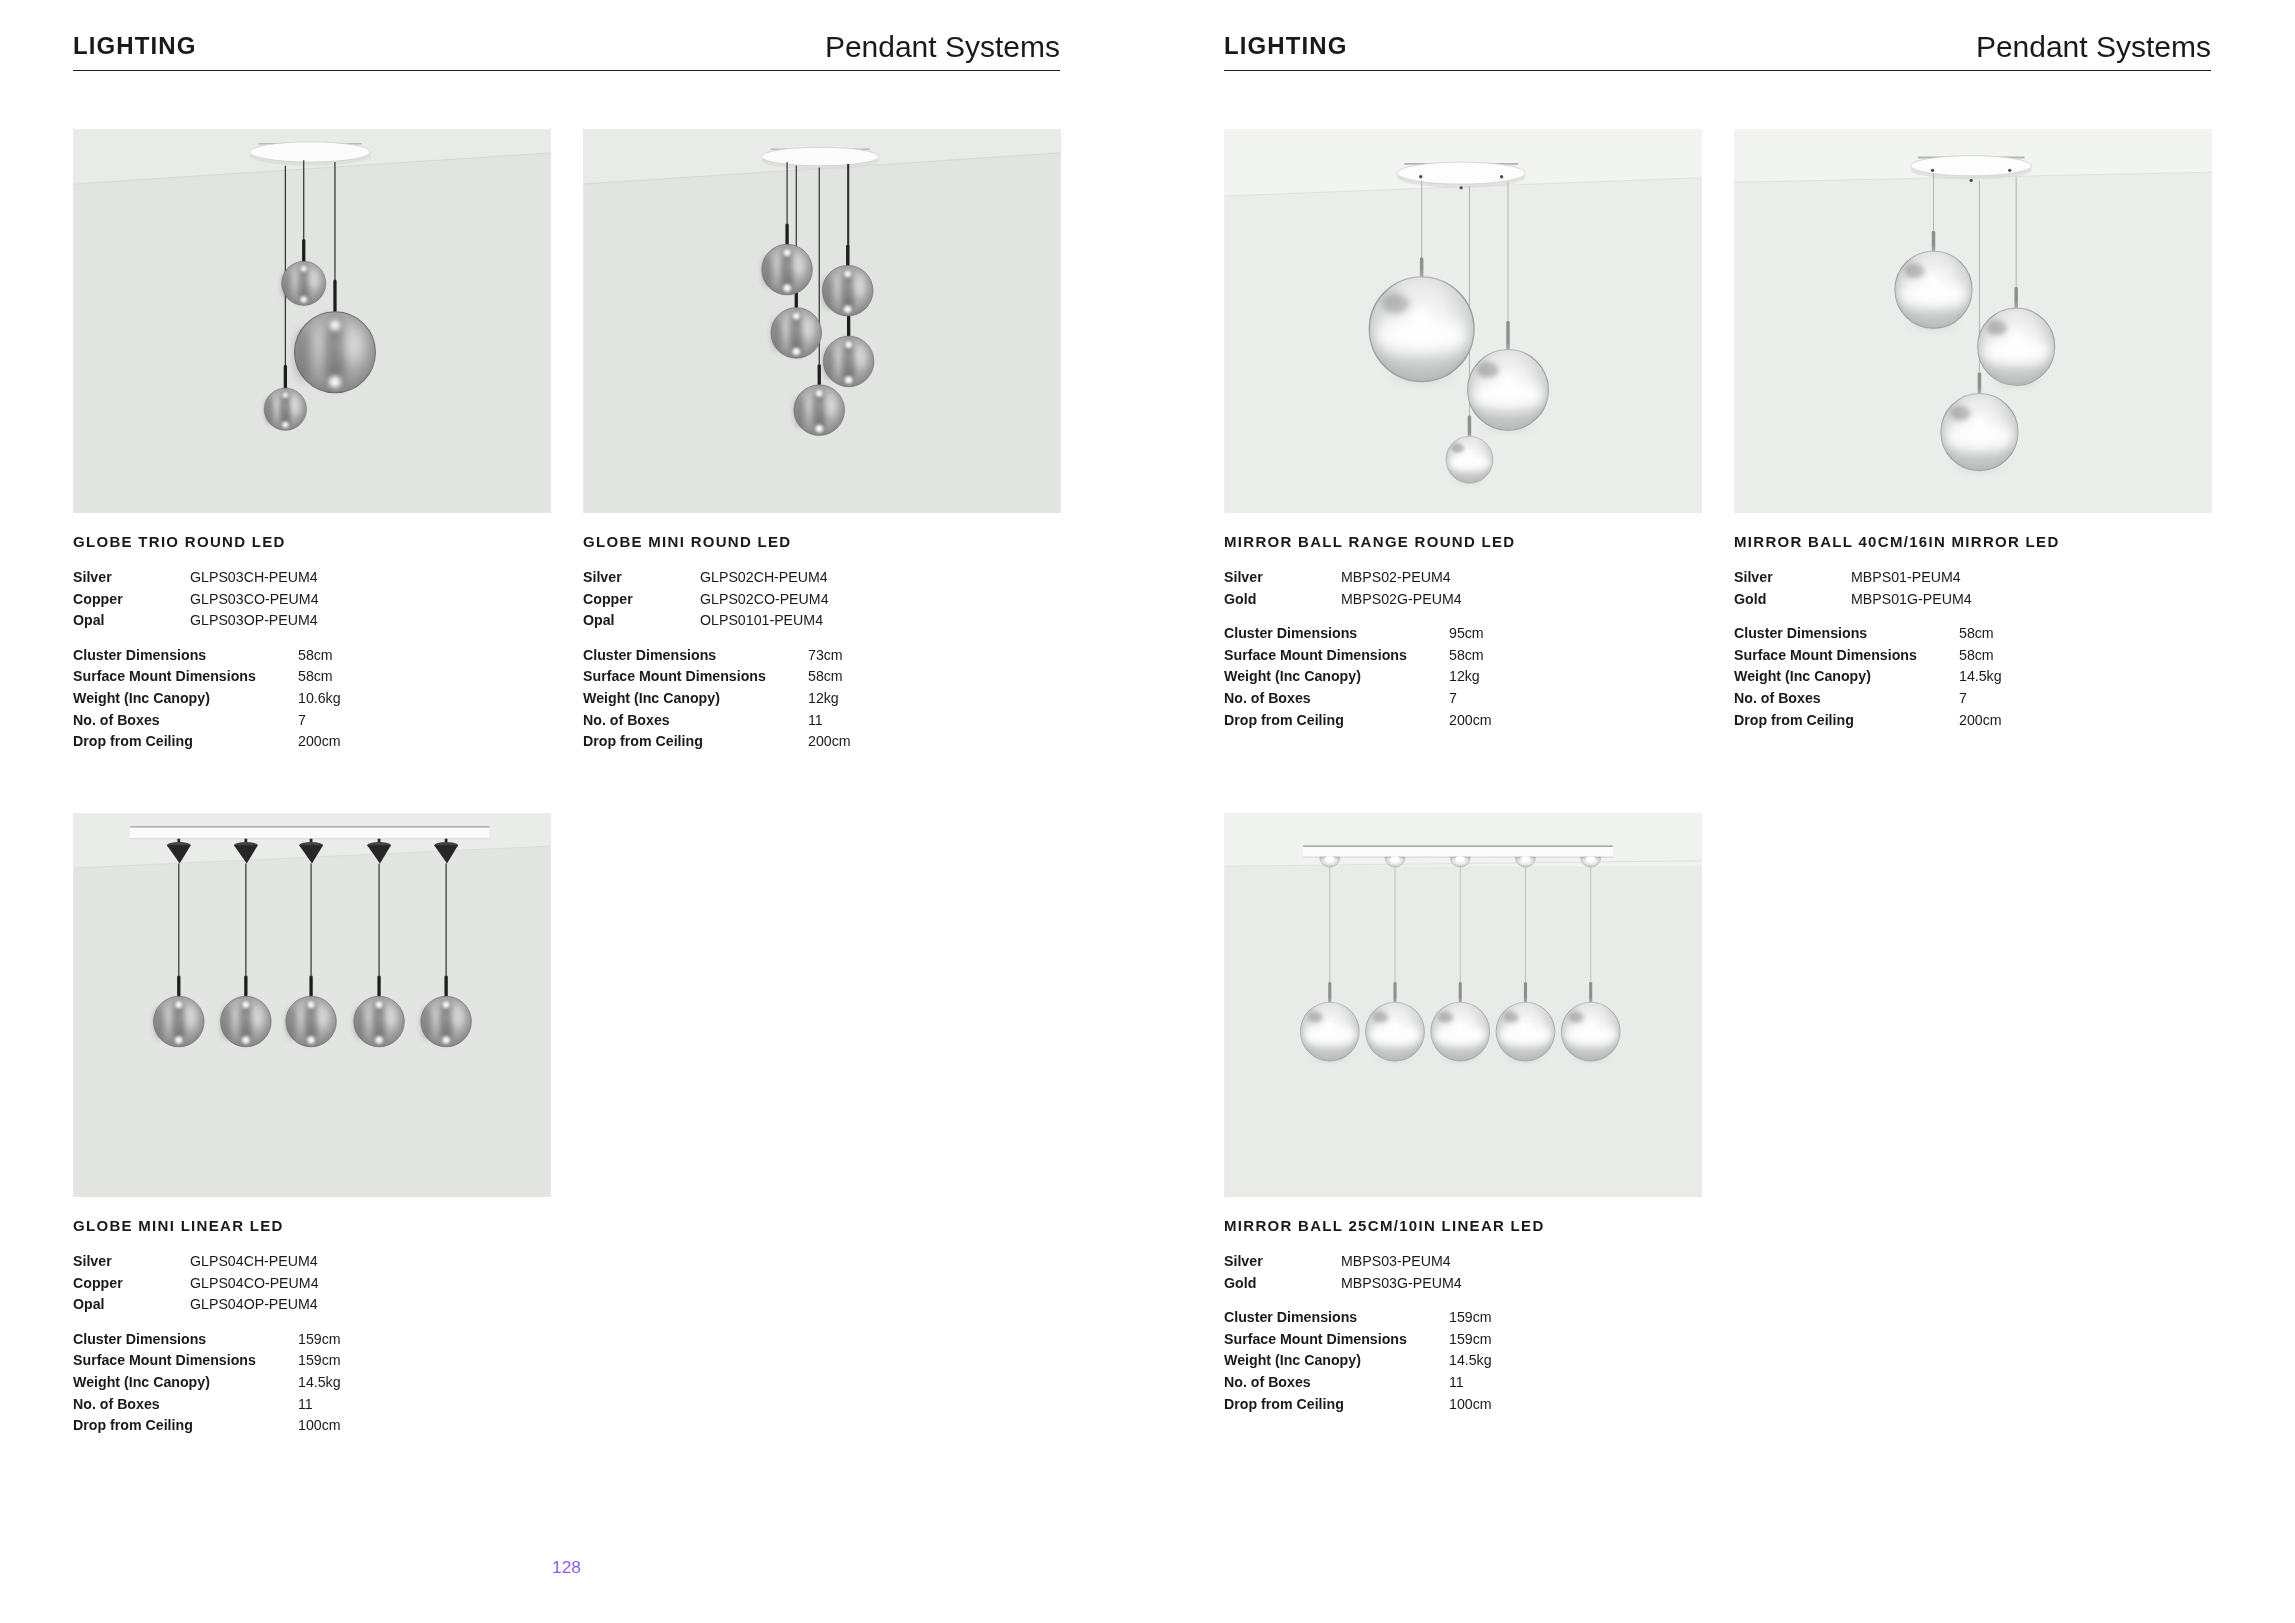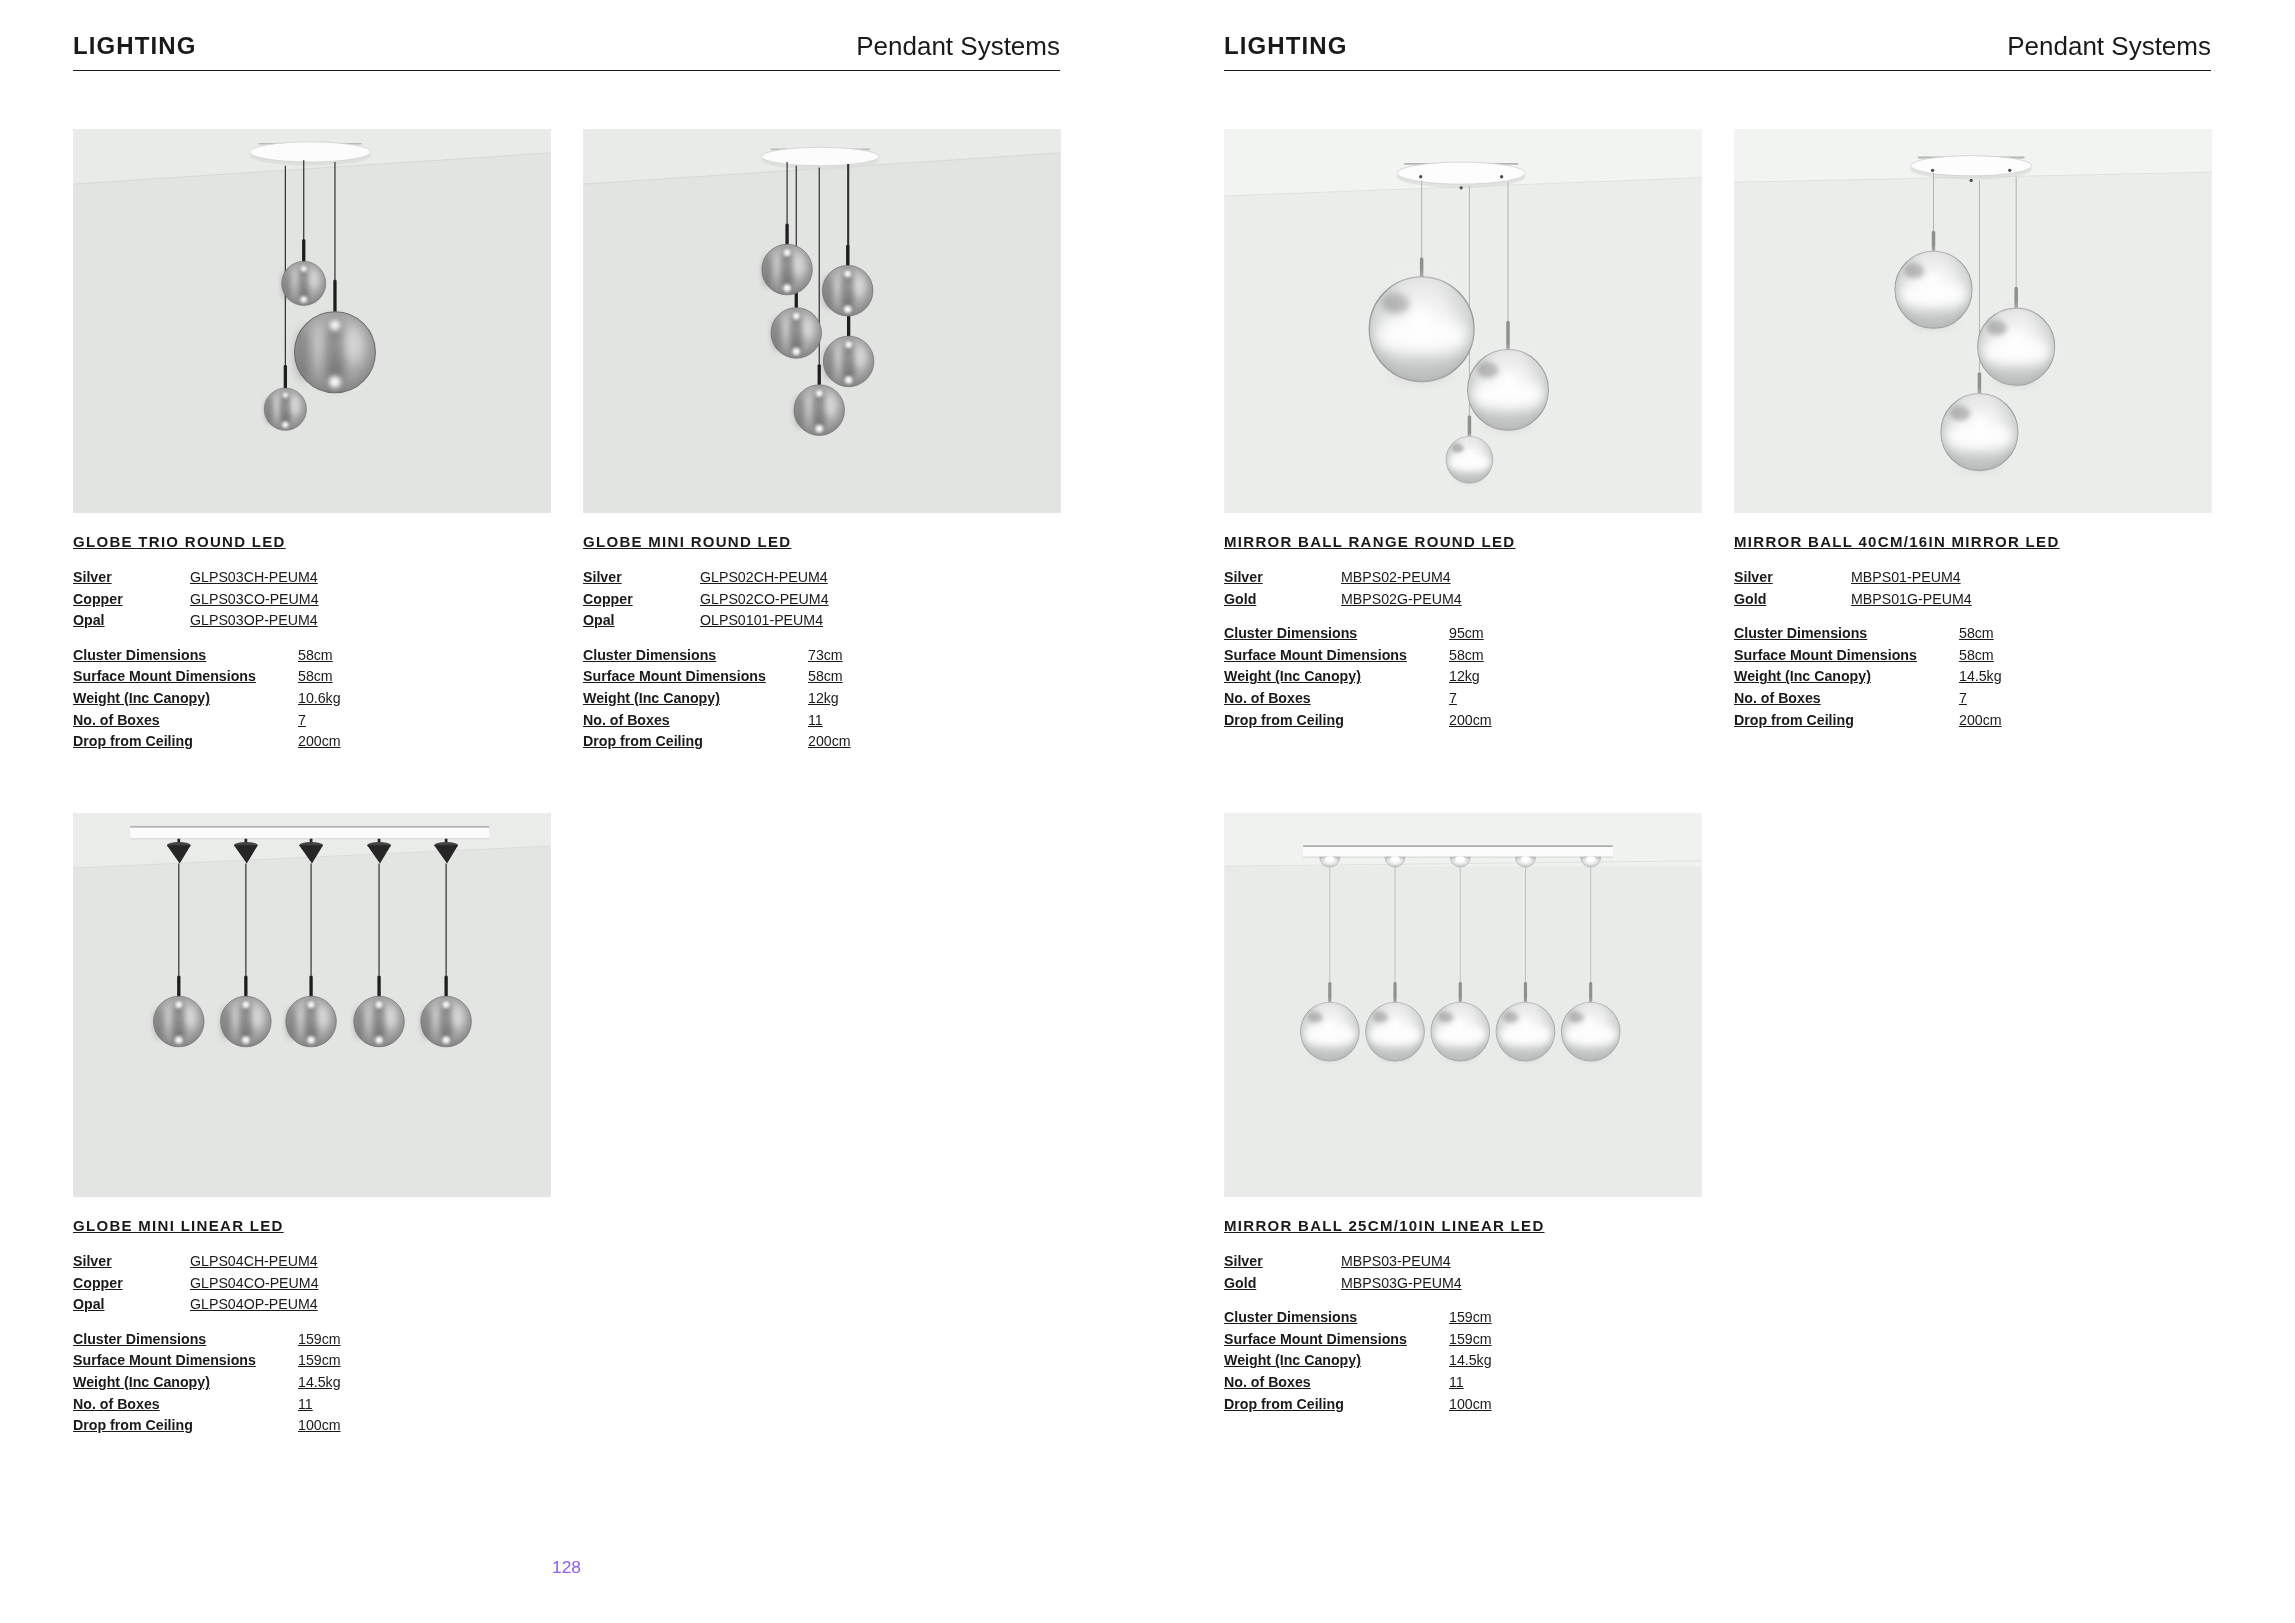--- a/index.html
+++ b/index.html
@@ -11,23 +11,23 @@
   .page{position:absolute;top:0;width:987px;height:1200px;}
   .page.left{left:73px;}
   .page.right{left:1224px;}
 
   .hdr{
     position:absolute;top:26px;left:0;right:0;height:44px;
     border-bottom:1.8px solid #1c1c1c;
     display:flex;justify-content:space-between;align-items:flex-start;
   }
   .hdr-left{font-size:24px;font-weight:bold;letter-spacing:1.1px;line-height:27.5px;padding-top:5.5px;}
-  .hdr-right{font-size:26px;font-weight:400;line-height:27.5px;padding-top:7.3px;}
-
-  .slot{position:absolute;width:478px;text-decoration:underline;}
+  .hdr-right{font-size:30px;font-weight:400;line-height:27.5px;padding-top:7.3px;}
+
+  .slot{position:absolute;width:478px;}
   .slot.c0{left:0;}
   .slot.c1{left:510px;}
   .slot.r0{top:129px;}
   .slot.r1{top:813px;}
 
   .photo{width:478px;height:384px;display:block;}
 
   .pinfo{margin-top:20px;}
   .ptitle{font-size:15px;font-weight:bold;letter-spacing:1.3px;margin:0 0 15.6px 0;line-height:18.4px;}
   .colors{margin-bottom:13px;}

